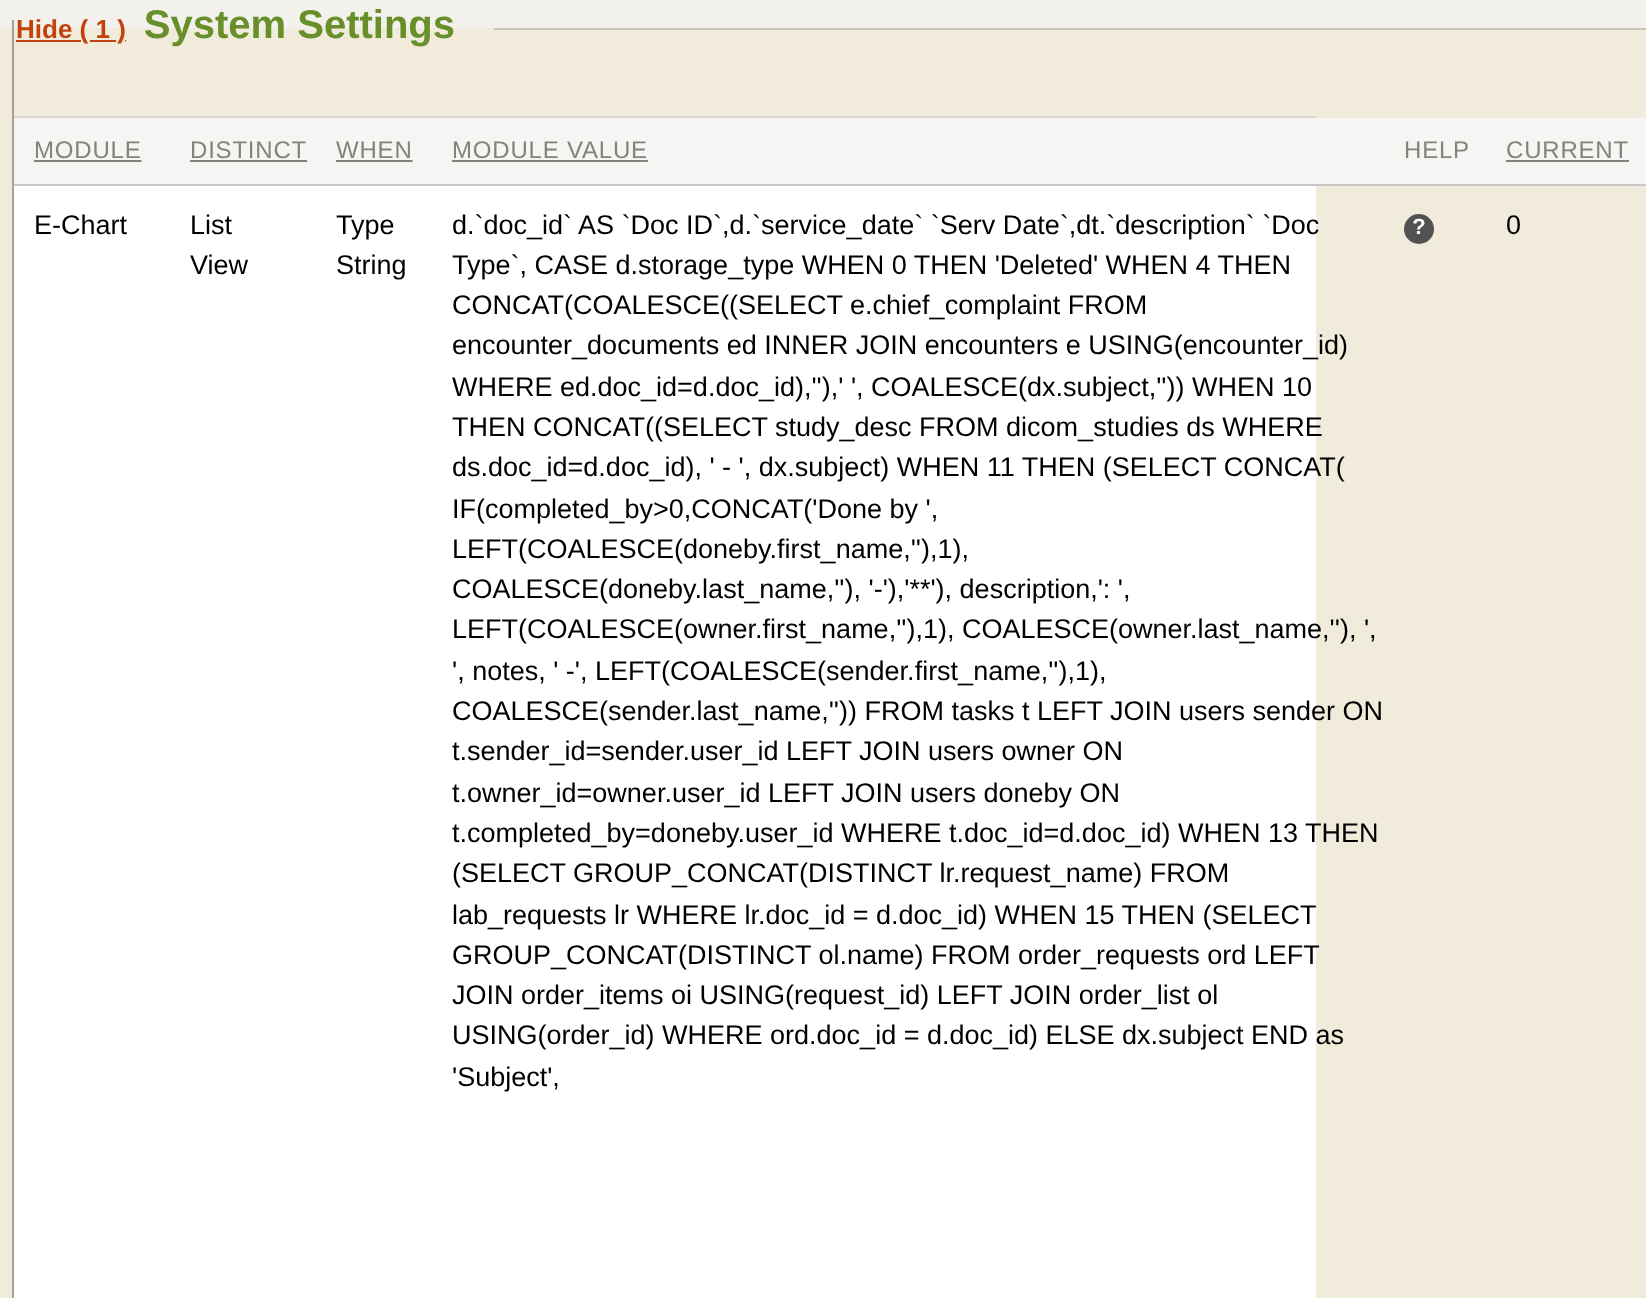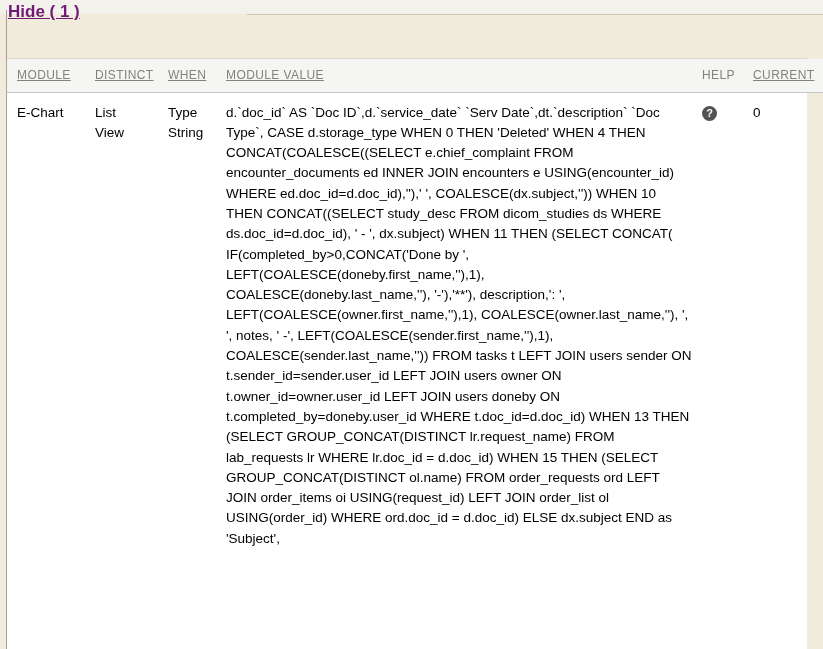--- a/index.html
+++ b/index.html
@@ -22,28 +22,28 @@
   }
   .fieldset-left-line {
     position: absolute; left: 6px; top: 10px; bottom: 0; width: 1px;
     background: #a8a092;
   }
   .legend {
     position: absolute; left: 8px; top: 2px; z-index: 3;
     display: flex; align-items: baseline; gap: 9px; white-space: nowrap;
   }
   .hide-link {
-    font-size: 17px; font-weight: bold; color: #701a75;
+    font-size: 13px; font-weight: bold; color: #c2410c;
     text-decoration: underline; cursor: pointer;
   }
   .page-title {
     font-size: 20px; font-weight: bold; color: #688f29;
   }
   .table-wrap {
-    position: absolute; left: 7px; top: 58px; width: 800px; bottom: 0;
+    position: absolute; left: 7px; top: 58px; width: 651px; bottom: 0;
     background: #ffffff;
     border-top: 1px solid #ddd9cf;
     box-sizing: border-box;
   }
   table.settings {
     width: 816px; border-collapse: collapse; table-layout: fixed;
   }
   table.settings thead th {
     height: 33px;
     background: #f5f5f3;
@@ -70,20 +70,21 @@
 </style>
 </head>
 <body>
 
 <div class="top-strip"></div>
 <div class="fieldset-top-line"></div>
 <div class="fieldset-left-line"></div>
 
 <div class="legend">
   <span class="hide-link">Hide ( 1 )</span>
+  <span class="page-title">System Settings</span>
 </div>
 
 <div class="table-wrap">
   <table class="settings">
     <colgroup>
       <col style="width:78px">
       <col style="width:73px">
       <col style="width:58px">
       <col style="width:476px">
       <col style="width:51px">

